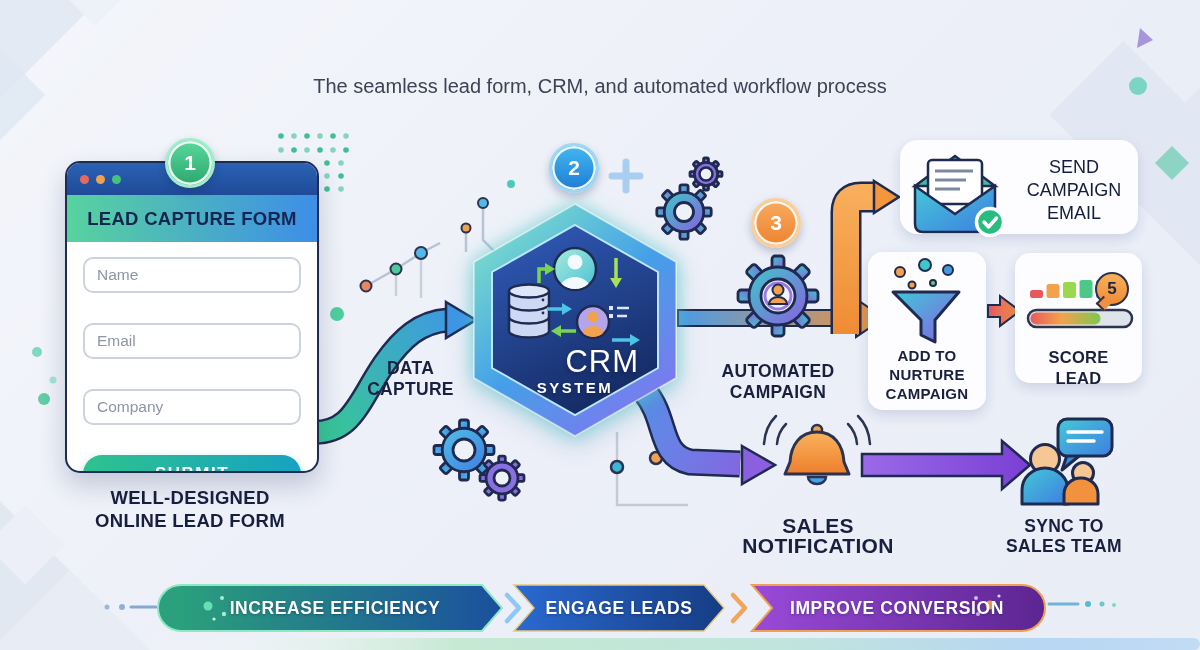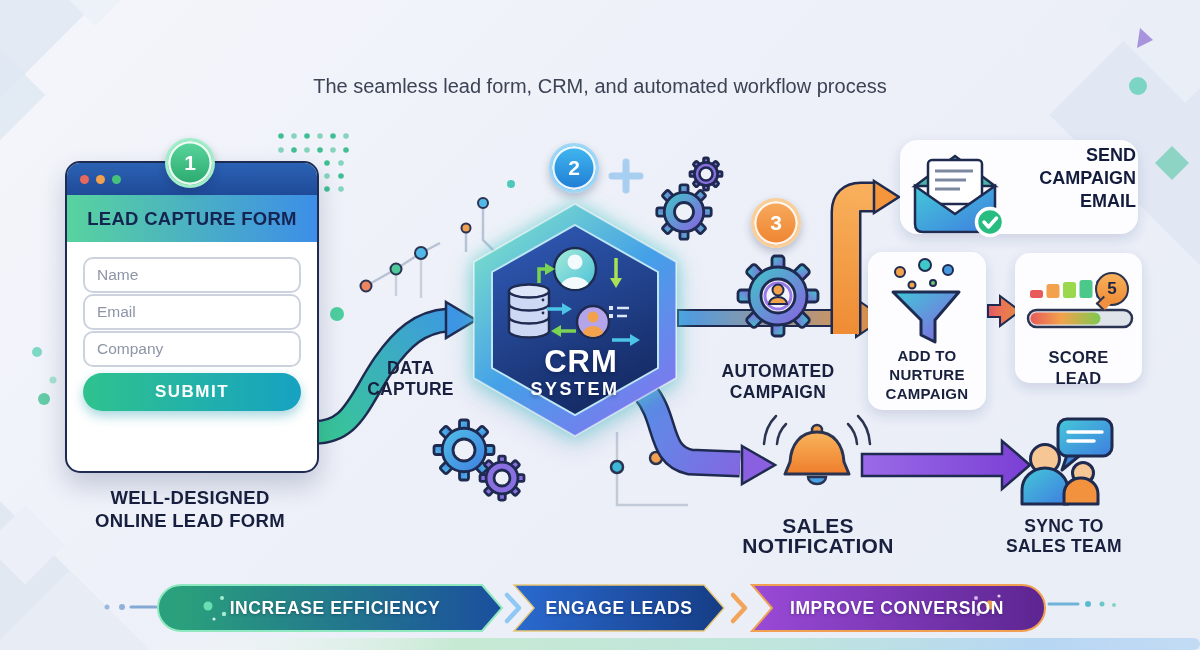--- a/index.html
+++ b/index.html
@@ -15,21 +15,21 @@
   .window{left:65px;top:161px;width:250px;height:308px;background:#fff;border:2.5px solid #1f2c52;
           border-radius:15px;box-shadow:0 12px 26px rgba(30,45,95,.22);overflow:hidden;}
   .titlebar{height:32px;background:linear-gradient(180deg,#2b62b4,#1f4a98);display:flex;gap:7px;
             align-items:center;padding-left:13px;}
   .wdot{width:9px;height:9px;border-radius:50%;}
   .formheader{height:47px;background:linear-gradient(90deg,#58d39e,#3d8ee8);display:flex;align-items:center;
               justify-content:center;font-size:18.5px;font-weight:800;color:#152450;letter-spacing:.3px;}
   .formbody{padding:15px 16px 0;}
   .formbody input{display:block;width:100%;box-sizing:border-box;height:36px;border:2px solid #ccd2de;
                   border-radius:10px;padding:0 12px;font-family:"Liberation Sans",sans-serif;
-                  font-size:15.5px;font-weight:500;color:#4d7c0f;margin-bottom:1px;background:#fff;outline:none;}
+                  font-size:15.5px;font-weight:500;color:#4d7c0f;margin-bottom:30px;background:#fff;outline:none;}
   .formbody input::placeholder{color:#8d95a6;opacity:1;}
   .submit{display:block;width:100%;height:38px;border:none;border-radius:20px;cursor:pointer;
           background:linear-gradient(90deg,#2fc28e,#16a2c2);color:#fff;font-family:Liberation Sans, sans-serif;
           font-weight:800;font-size:17px;letter-spacing:1.5px;box-shadow:0 5px 12px rgba(20,150,170,.38);margin-top:6px;}
   
   .badge{border-radius:50%;display:flex;align-items:center;justify-content:center;color:#fff;font-weight:800;
          box-shadow:0 4px 9px rgba(20,35,80,.25), inset 0 0 0 2.5px rgba(255,255,255,.9);}
   .b1{left:165px;top:138px;width:44px;height:44px;background:linear-gradient(180deg,#5ad79c,#2aa86e);
       border:3px solid #a2ecca;font-size:21px;}
   .b2{left:549px;top:143px;width:44px;height:44px;background:linear-gradient(180deg,#42b8f0,#1e7cd4);
@@ -38,25 +38,25 @@
       border:3px solid #f8cf9a;font-size:21px;}
   .b5{left:1095px;top:272px;width:30px;height:30px;background:linear-gradient(180deg,#f8b05a,#ef8c36);
       border:2.5px solid #2a3350;color:#1d2644;font-size:17px;box-shadow:none;position:absolute;}
   .b5::after{content:"";position:absolute;left:1px;bottom:-5px;width:9px;height:9px;background:#f09040;
              border-left:2.5px solid #2a3350;border-bottom:2.5px solid #2a3350;transform:rotate(45deg);}
   
   .lbl{font-weight:800;color:#18203e;text-align:center;line-height:1.22;letter-spacing:.3px;}
   .dc{left:348px;top:358px;width:125px;font-size:17.5px;}
   .caption{left:60px;top:487px;width:260px;font-size:18.5px;color:#161f3e;}
   .wf{left:703px;top:349px;width:150px;font-size:17.5px;margin-top:12px;}
-  .crmT{left:501px;top:344px;width:160px;text-align:center;color:#fff;font-weight:700;font-size:31px;
+  .crmT{left:479px;top:344px;width:160px;text-align:right;color:#fff;font-weight:400;font-size:31px;
         letter-spacing:1px;text-shadow:0 2px 5px rgba(0,10,50,.4);}
-  .crmS{left:495px;top:379px;width:160px;text-align:center;color:#fff;font-weight:800;font-size:18px;
+  .crmS{left:495px;top:379px;width:160px;text-align:center;color:#fff;font-weight:800;font-size:15px;
         letter-spacing:2.5px;text-shadow:0 2px 4px rgba(0,10,50,.4);}
-  .emailTxt{left:1012px;top:144px;width:124px;font-size:18px;font-weight:700;color:#141c3e;line-height:23px;text-align:right;}
+  .emailTxt{left:1012px;top:156px;width:124px;font-size:18px;font-weight:400;color:#141c3e;line-height:23px;text-align:center;}
   .nurture{left:868px;top:346px;width:118px;font-size:15px;line-height:19px;}
   .score{left:1015px;top:347px;width:127px;font-size:16.5px;line-height:21px;}
   .sales{left:733px;top:516px;width:170px;font-size:21px;line-height:20px;}
   .sync{left:988px;top:516px;width:152px;font-size:17.5px;line-height:20px;}
   .bannerTxt{top:598px;color:#fff;font-size:17.5px;font-weight:800;letter-spacing:.6px;text-align:center;
              text-shadow:0 1px 3px rgba(10,20,60,.35);}
   .bt1{left:195px;width:280px;} .bt2{left:524px;width:190px;} .bt3{left:762px;width:270px;}
 </style>
 </head>
 <body>

